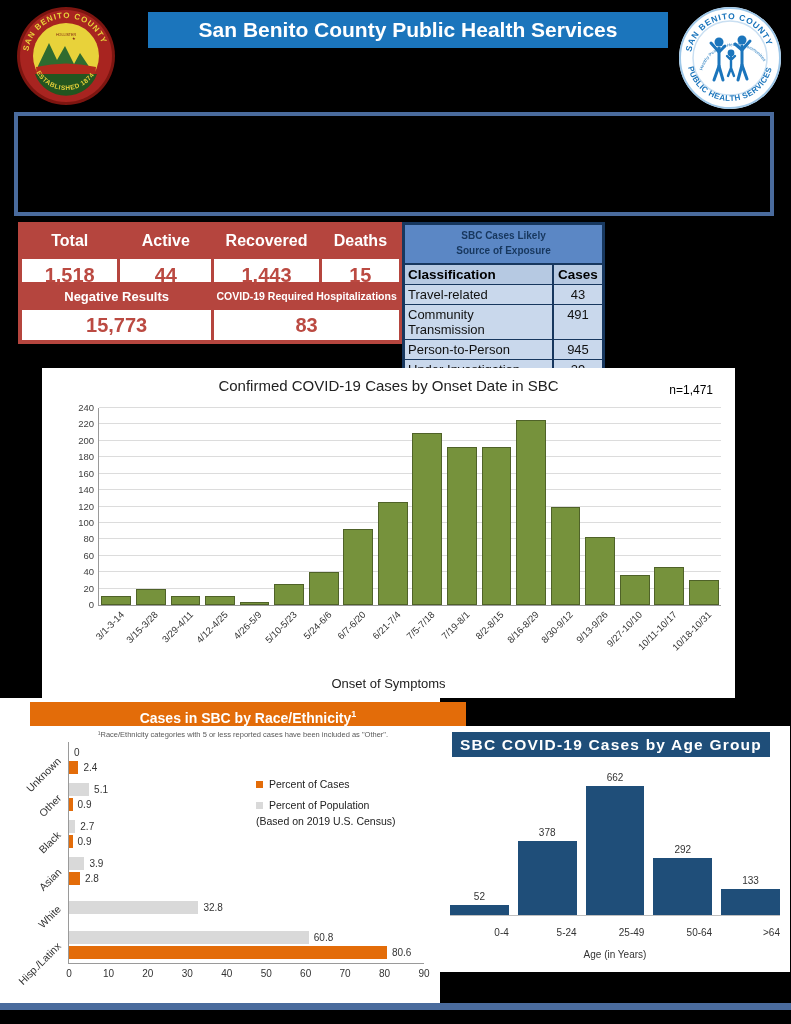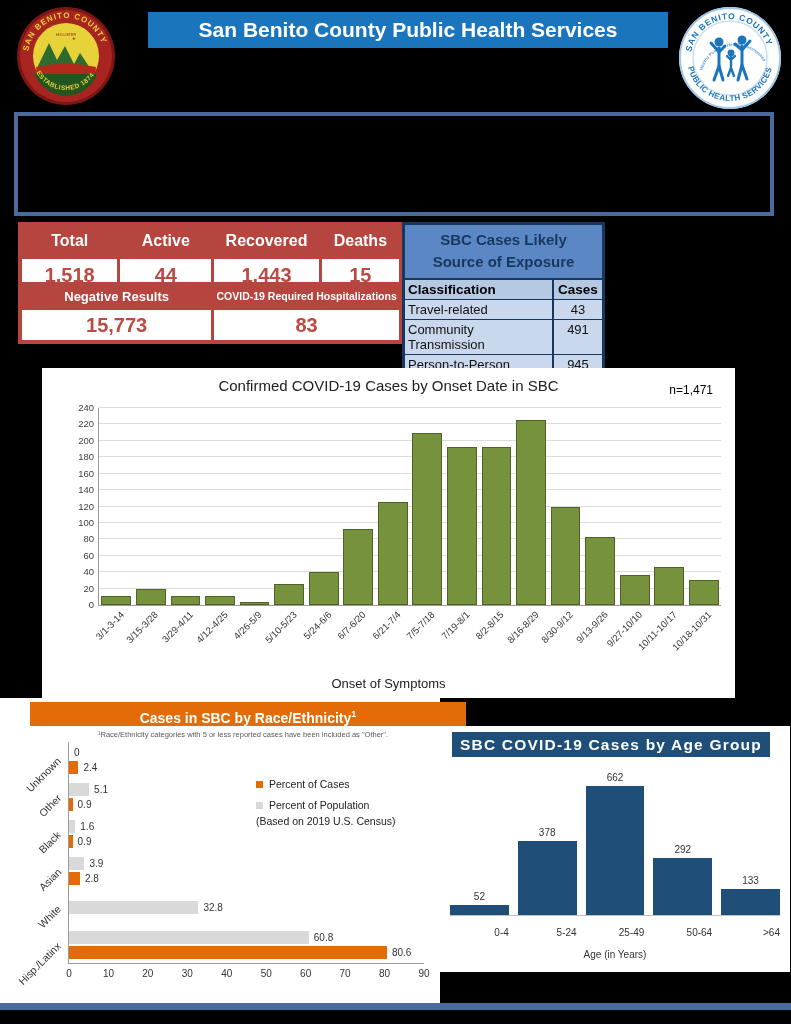--- a/index.html
+++ b/index.html
@@ -23,21 +23,21 @@
   .stv{background:#fff;color:#bb4a42;font-weight:bold;font-size:20px;text-align:center;
     line-height:33px;height:23px;}
   .sth2{background:#b5453e;color:#fff;font-weight:bold;text-align:center;grid-column:span 2;
     height:22px;display:flex;align-items:center;justify-content:center;}
   .stv2{background:#fff;color:#bb4a42;font-weight:bold;font-size:20px;text-align:center;
     grid-column:span 2;line-height:30px;height:30px;}
 
   
   .exposure{position:absolute;left:402px;top:222px;width:197px;border:3px solid #17375e;
     background:#c9d8ec;}
-  .exp-title{background:#5b87c5;color:#17375e;font-weight:bold;font-size:15px;text-align:center;
+  .exp-title{background:#5b87c5;color:#17375e;font-weight:bold;font-size:10px;text-align:center;
     padding:4px 0 5px 0;line-height:1.45;}
   .exp-hdr{display:grid;grid-template-columns:1fr 50px;border-top:2px solid #17375e;
     background:#b6c9e2;font-weight:bold;font-size:13.5px;color:#000;}
   .exp-row{display:grid;grid-template-columns:1fr 50px;border-top:1.5px solid #17375e;
     font-size:13px;color:#111;background:#c9d8ec;}
   .exp-c1{padding:2px 0 2px 3px;}
   .exp-c2{border-left:2px solid #17375e;text-align:center;padding:2px 0;}
 
   
   .onset-panel{position:absolute;left:42px;top:368px;width:693px;height:330px;background:#fff;}
@@ -342,21 +342,21 @@
             </div>
             <div class="rrow">
               <div class="hbar" style="width: 1%; background: rgb(227, 108, 9);"></div>
               <span class="vallab">0.9</span>
             </div>
             <span class="catlab">Other</span>
           </div>
           <div class="rgroup">
             <div class="rrow">
               <div class="hbar" style="width: 1.77778%; background: rgb(217, 217, 217);"></div>
-              <span class="vallab">1.6</span>
+              <span class="vallab">2.7</span>
             </div>
             <div class="rrow">
               <div class="hbar" style="width: 1%; background: rgb(227, 108, 9);"></div>
               <span class="vallab">0.9</span>
             </div>
             <span class="catlab">Black</span>
           </div>
           <div class="rgroup">
             <div class="rrow">
               <div class="hbar" style="width: 4.33333%; background: rgb(217, 217, 217);"></div>

